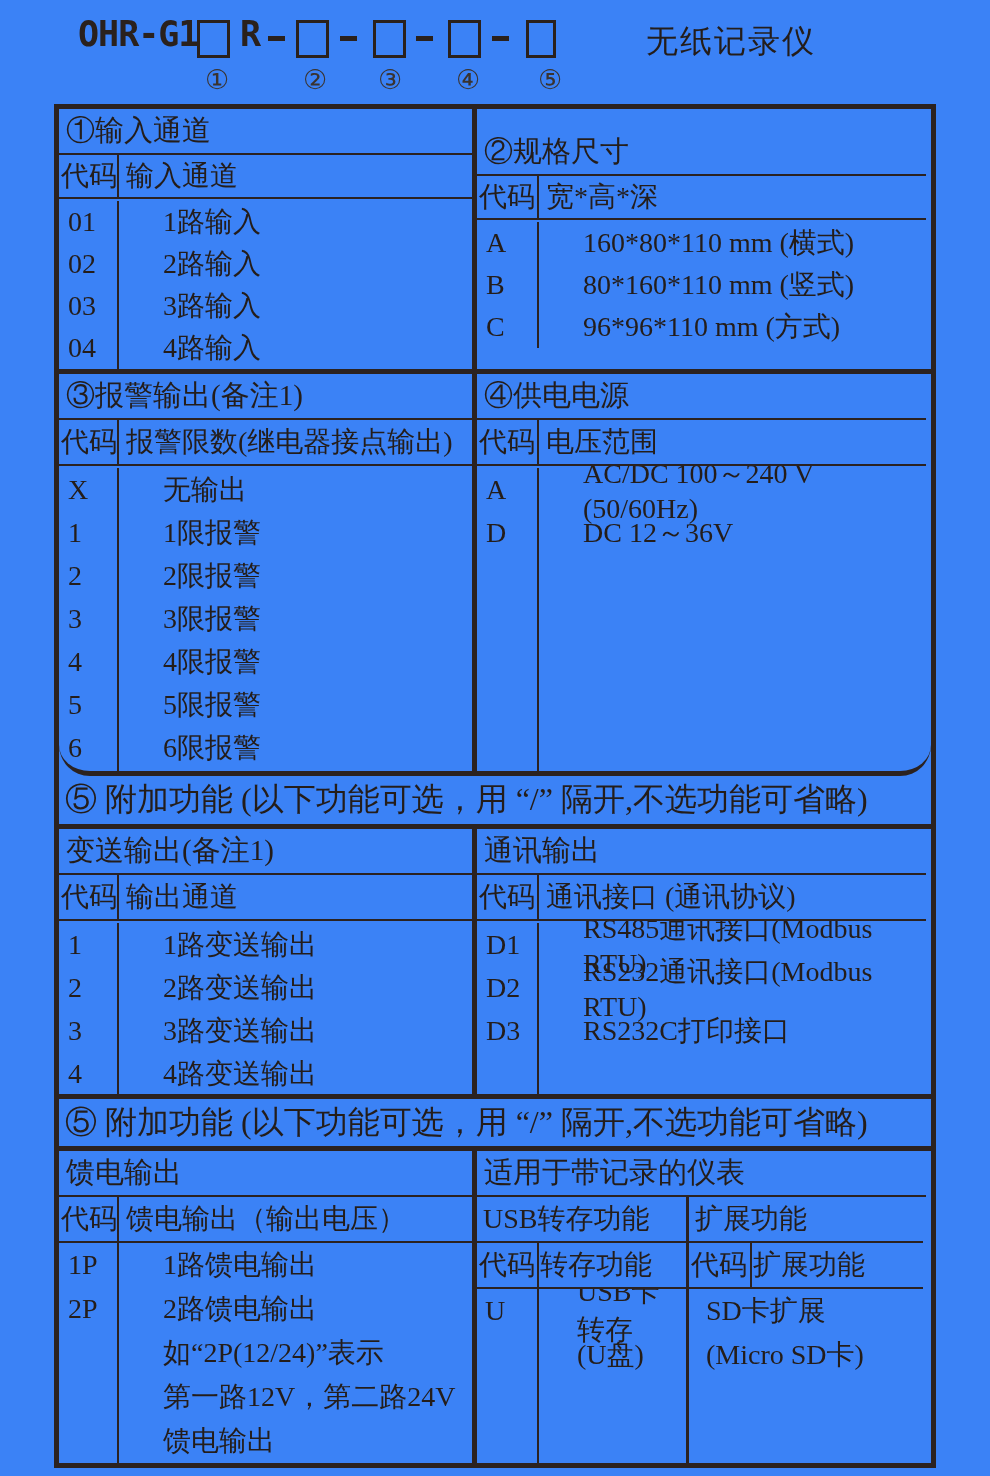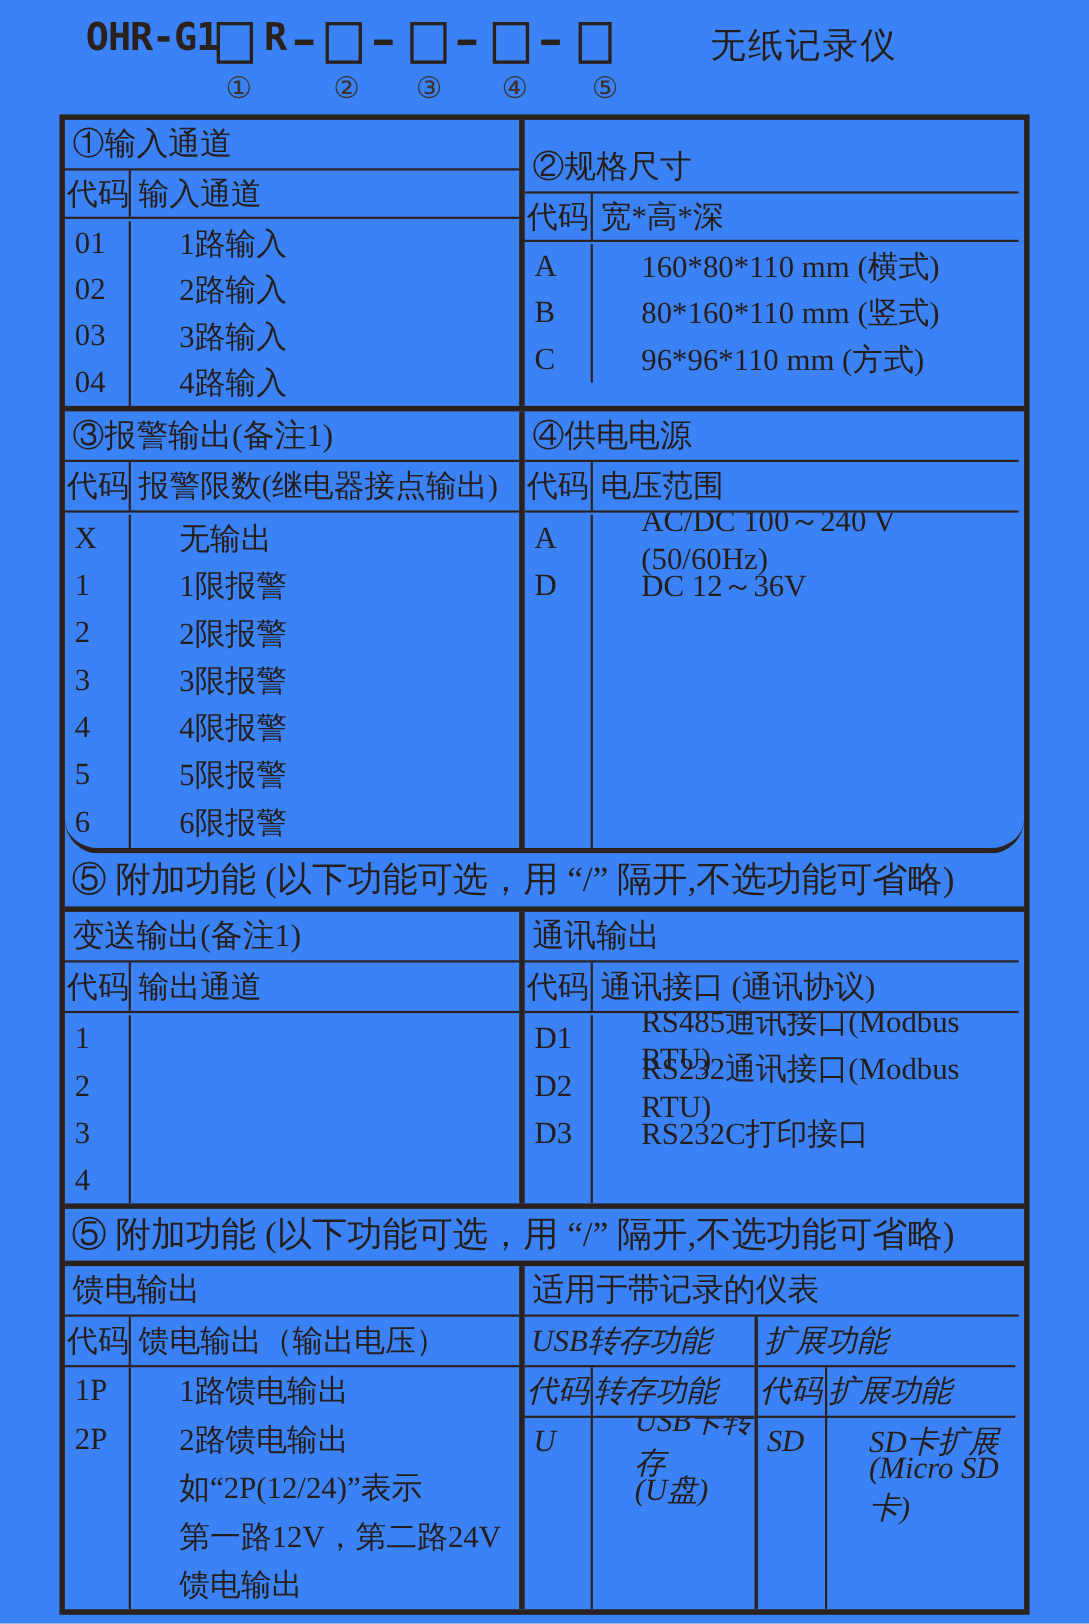--- a/index.html
+++ b/index.html
@@ -83,21 +83,21 @@
   .lh43 .ln { height:43px; } .lh43 { padding-top:2px; }
   .lh44 .ln { height:44px; }
   .banner {
     display:flex; align-items:center; padding-left:6px;
     border-bottom:5px solid #2b2220; font-size:32px;
   }
   .ban1 { height:53px; } .ban2 { height:52px; }
 
   
   .subrow { flex:1; display:flex; }
-  .sub { display:flex; flex-direction:column;font-style:italic; }
+  .sub { display:flex; flex-direction:column; }
   .sub.usb { width:212px; border-right:3px solid #2b2220; }
   .sub.sd  { width:234px; }
   .sub .sec-title { padding-left:6px; font-size:28px; }
   .sub .hdr .code { width:61px; }
   .sub.sd .hdr .code { width:63px; }
   .sub .data .codecol { width:61px; }
   .sub.sd .data .codecol { width:63px; }
   .sub .hdr .desc, .sub .desccol .ln { padding-left:1px; }
   .sub .codecol .ln { padding-left:8px; }
 </style>
@@ -227,20 +227,26 @@
           <div class="code">代码</div>
           <div class="desc">输出通道</div>
         </div>
         <div class="data lh43">
           <div class="codecol">
             <div class="ln">1</div>
             <div class="ln">2</div>
             <div class="ln">3</div>
             <div class="ln">4</div>
           </div>
+          <div class="desccol">
+            <div class="ln">1路变送输出</div>
+            <div class="ln">2路变送输出</div>
+            <div class="ln">3路变送输出</div>
+            <div class="ln">4路变送输出</div>
+          </div>
         </div>
       </div>
       <div class="half r">
         <div class="sec-title tA">通讯输出</div>
         <div class="hdr hB">
           <div class="code">代码</div>
           <div class="desc">通讯接口 (通讯协议)</div>
         </div>
         <div class="data lh43">
           <div class="codecol">
@@ -302,23 +308,20 @@
               </div>
             </div>
           </div>
           <div class="sub sd">
             <div class="sec-title tA">扩展功能</div>
             <div class="hdr hB">
               <div class="code">代码</div>
               <div class="desc">扩展功能</div>
             </div>
             <div class="data lh44">
-              <div class="codecol">
-                <div class="ln">SD</div>
-              </div>
               <div class="desccol">
                 <div class="ln">SD卡扩展</div>
                 <div class="ln">(Micro SD卡)</div>
               </div>
             </div>
           </div>
         </div>
       </div>
     </div>
 

